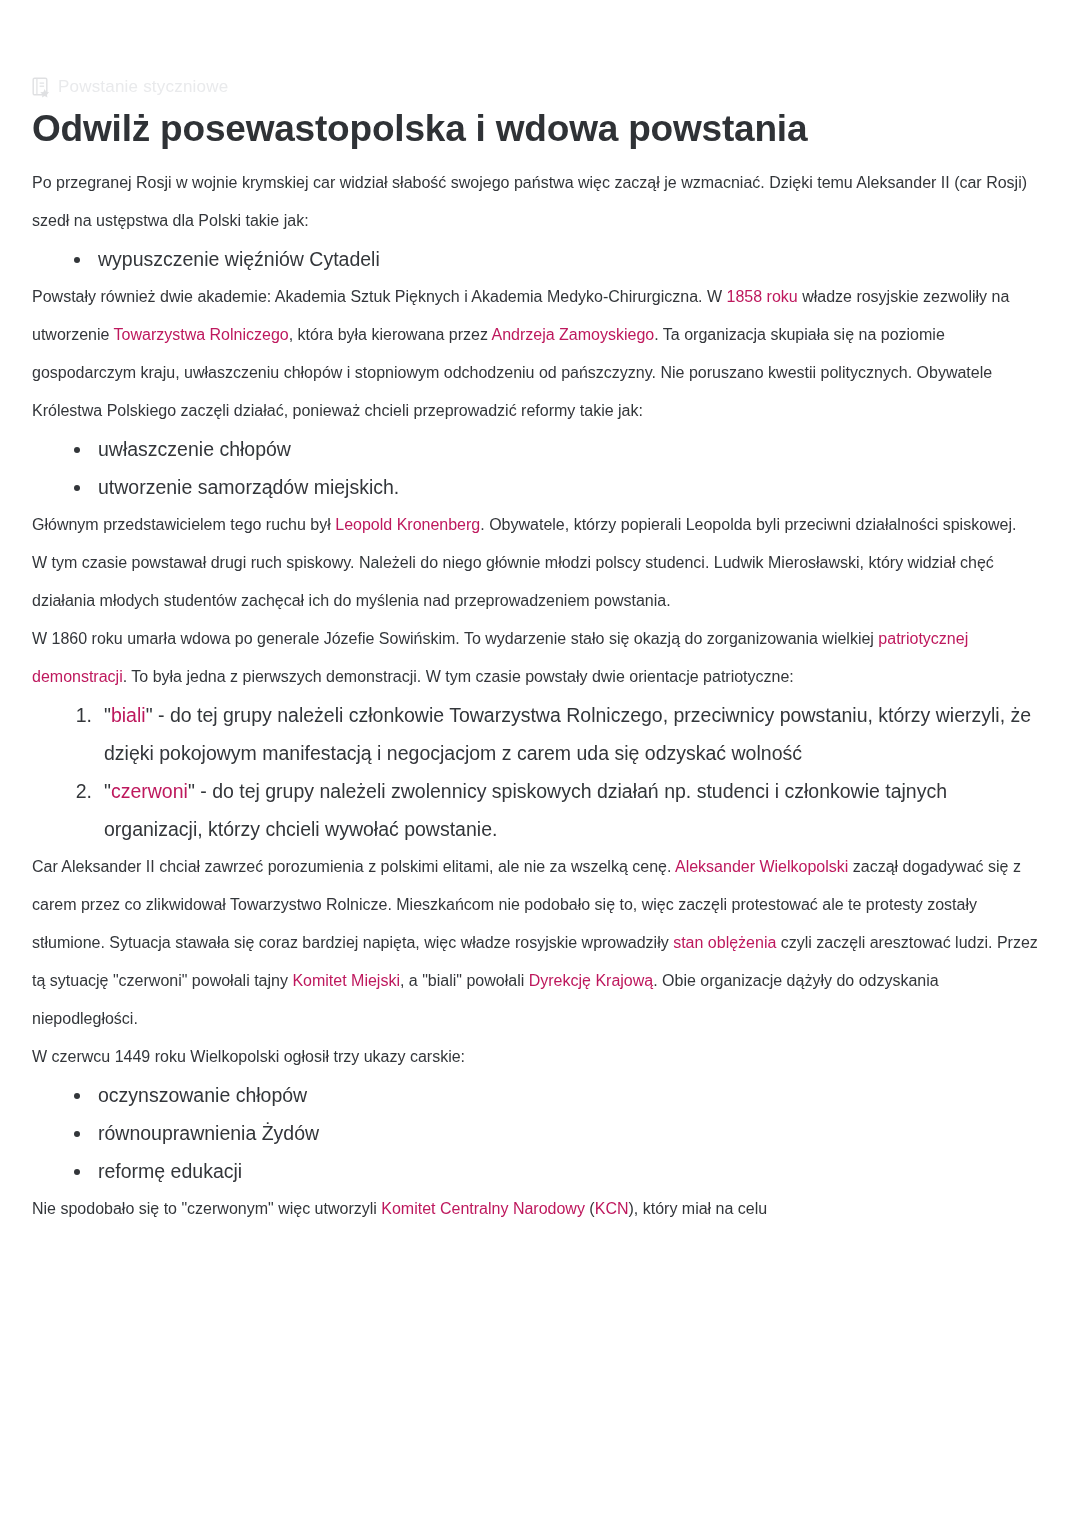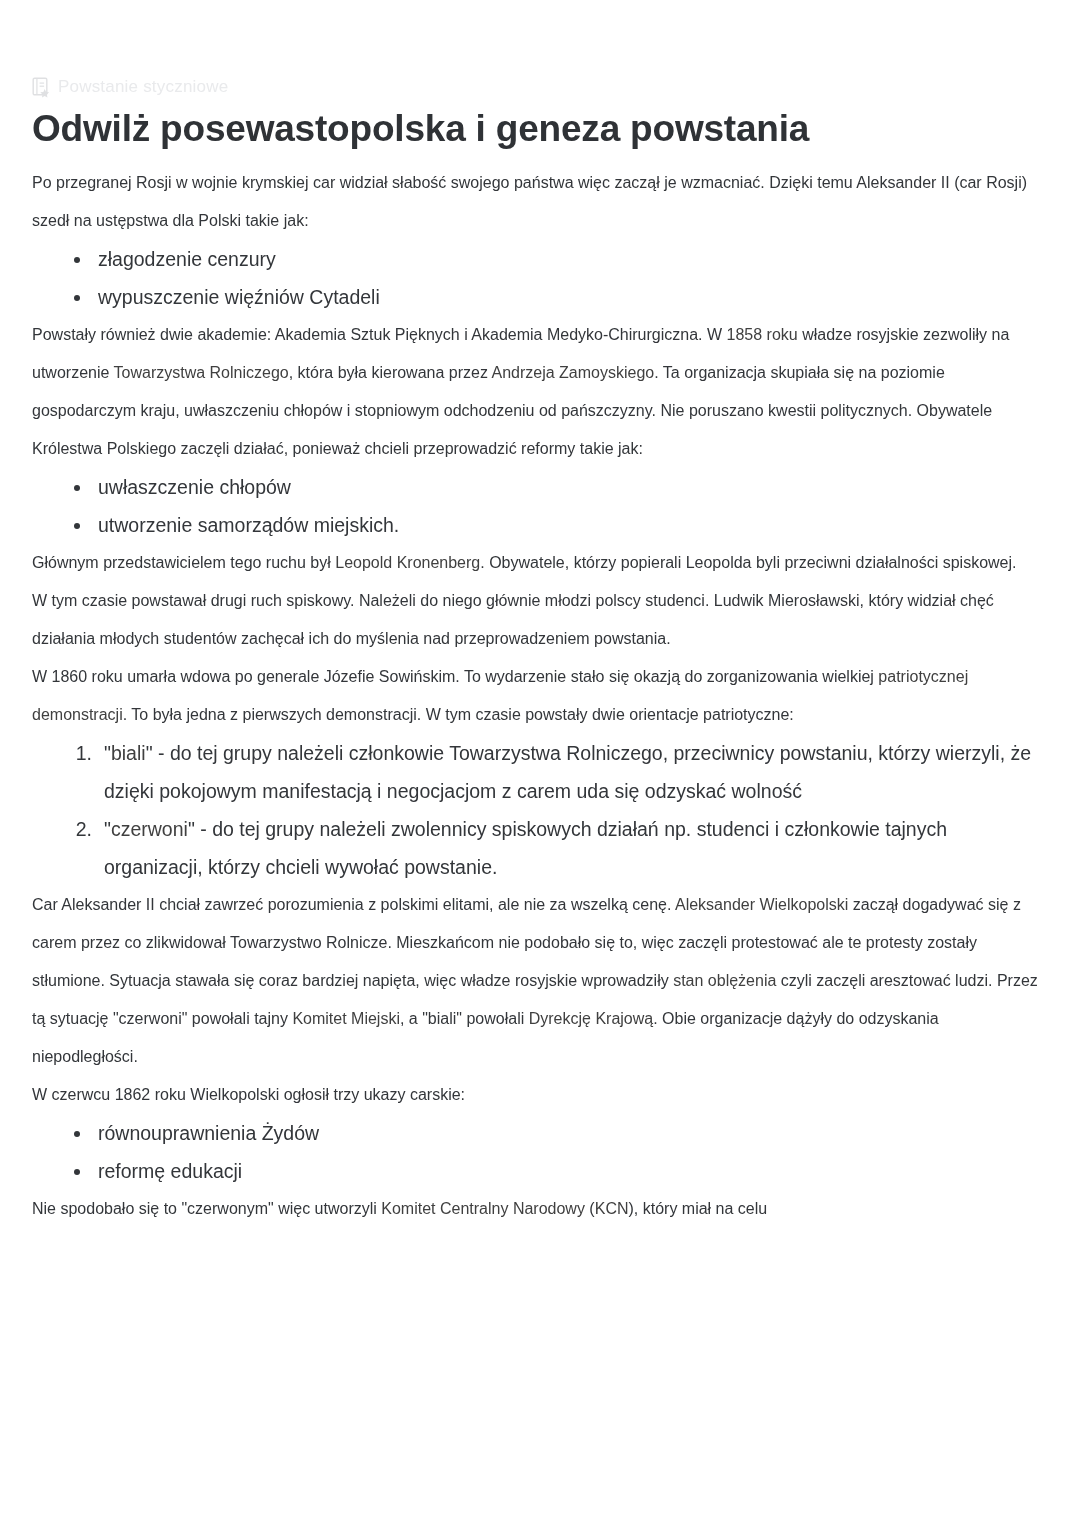--- a/index.html
+++ b/index.html
@@ -110,21 +110,21 @@
     top: 0;
     width: 26px;
     text-align: right;
     color: #33363a;
     font-size: 19.5px;
     line-height: 38px;
   }
 
   
   .hl {
-    color: #404040;
+    color: #be185d;
     text-align: right;
   }
 </style>
 </head>
 <body>
 
 <div class="page">
 
   <div class="tagrow">
     <span>
@@ -132,26 +132,25 @@
         <rect x="1.2" y="1.2" width="13.6" height="16.6" rx="1.4" stroke="#b9bcc0" stroke-width="1.4"></rect>
         <line x1="4.9" y1="1.2" x2="4.9" y2="17.8" stroke="#b9bcc0" stroke-width="1.2"></line>
         <line x1="7.6" y1="6.1" x2="12.1" y2="6.1" stroke="#b9bcc0" stroke-width="1.2"></line>
         <line x1="7.6" y1="9.2" x2="12.1" y2="9.2" stroke="#b9bcc0" stroke-width="1.2"></line>
         <path d="M12.7 12.1l1.35 2.79 3.05.45-2.2 2.16.52 3.05-2.72-1.44-2.73 1.44.52-3.05-2.2-2.16 3.05-.45z" fill="#b9bcc0"></path>
       </svg>
     </span>
     <span class="tag-label">Powstanie styczniowe</span>
   </div>
 
-  <h1 class="doc-title">Odwilż posewastopolska i geneza powstania</h1>
+  <h1 class="doc-title">Odwilż posewastopolska i wdowa powstania</h1>
 
   <p class="para"><span>Po przegranej Rosji w wojnie krymskiej car widział słabość swojego państwa więc zaczął je wzmacniać. Dzięki temu Aleksander II (car Rosji) szedł na ustępstwa dla Polski takie jak:</span></p>
 
   <ul class="bullets">
-    <li><span>złagodzenie cenzury</span></li>
     <li><span>wypuszczenie więźniów Cytadeli</span></li>
   </ul>
 
   <p class="para"><span>Powstały również dwie akademie: Akademia Sztuk Pięknych i Akademia Medyko-Chirurgiczna. W </span><span class="hl">1858 roku</span><span> władze rosyjskie zezwoliły na utworzenie </span><span class="hl">Towarzystwa Rolniczego</span><span>, która była kierowana przez </span><span class="hl">Andrzeja Zamoyskiego</span><span>. Ta organizacja skupiała się na poziomie gospodarczym kraju, uwłaszczeniu chłopów i stopniowym odchodzeniu od pańszczyzny. Nie poruszano kwestii politycznych. Obywatele Królestwa Polskiego zaczęli działać, ponieważ chcieli przeprowadzić reformy takie jak:</span></p>
 
   <ul class="bullets">
     <li><span>uwłaszczenie chłopów</span></li>
     <li><span>utworzenie samorządów miejskich.</span></li>
   </ul>
 
@@ -161,22 +160,23 @@
 
   <p class="para"><span>W 1860 roku umarła wdowa po generale Józefie Sowińskim. To wydarzenie stało się okazją do zorganizowania wielkiej </span><span class="hl">patriotycznej demonstracji</span><span>. To była jedna z pierwszych demonstracji. W tym czasie powstały dwie orientacje patriotyczne:</span></p>
 
   <ol class="numbers">
     <li><span>"</span><span class="hl">biali</span><span>" - do tej grupy należeli członkowie Towarzystwa Rolniczego, przeciwnicy powstaniu, którzy wierzyli, że dzięki pokojowym manifestacją i negocjacjom z carem uda się odzyskać wolność</span></li>
     <li><span>"</span><span class="hl">czerwoni</span><span>" - do tej grupy należeli zwolennicy spiskowych działań np. studenci i członkowie tajnych organizacji, którzy chcieli wywołać powstanie.</span></li>
   </ol>
 
   <p class="para"><span>Car Aleksander II chciał zawrzeć porozumienia z polskimi elitami, ale nie za wszelką cenę. </span><span class="hl">Aleksander Wielkopolski</span><span> zaczął dogadywać się z carem przez co zlikwidował Towarzystwo Rolnicze. Mieszkańcom nie podobało się to, więc zaczęli protestować ale te protesty zostały stłumione. Sytuacja stawała się coraz bardziej napięta, więc władze rosyjskie wprowadziły </span><span class="hl">stan oblężenia</span><span> czyli zaczęli aresztować ludzi. Przez tą sytuację "czerwoni" powołali tajny </span><span class="hl">Komitet Miejski</span><span>, a "biali" powołali </span><span class="hl">Dyrekcję Krajową</span><span>. Obie organizacje dążyły do odzyskania niepodległości.</span></p>
 
-  <p class="para"><span>W czerwcu 1862 roku Wielkopolski ogłosił trzy ukazy carskie:</span></p>
+  <p class="para"><span>W czerwcu 1449 roku Wielkopolski ogłosił trzy ukazy carskie:</span></p>
 
   <ul class="bullets">
+    <li><span>oczynszowanie chłopów</span></li>
     <li><span>równouprawnienia Żydów</span></li>
     <li><span>reformę edukacji</span></li>
   </ul>
 
   <p class="para"><span>Nie spodobało się to "czerwonym" więc utworzyli </span><span class="hl">Komitet Centralny Narodowy</span><span> (</span><span class="hl">KCN</span><span>), który miał na celu</span></p>
 
 </div>
 
 </body></html>

